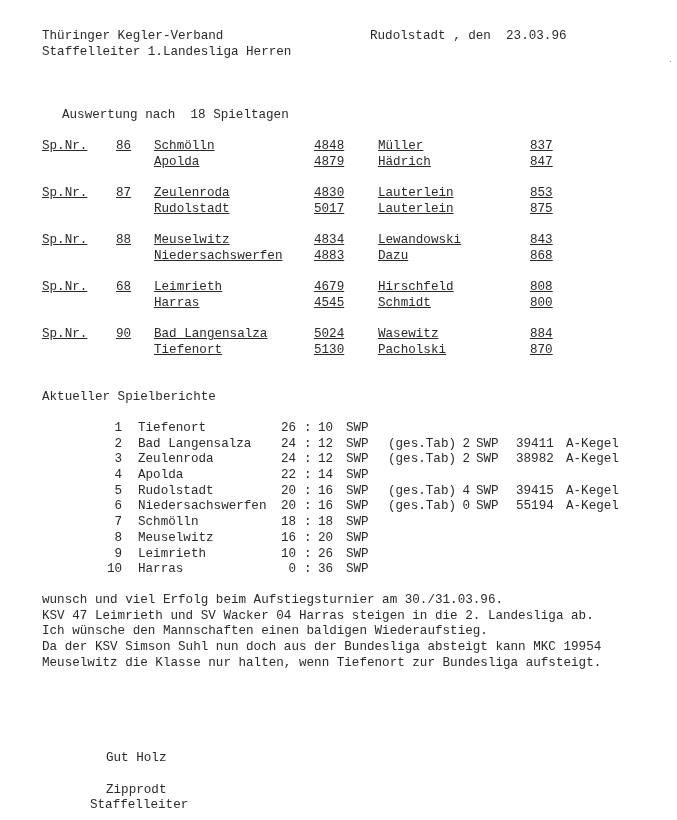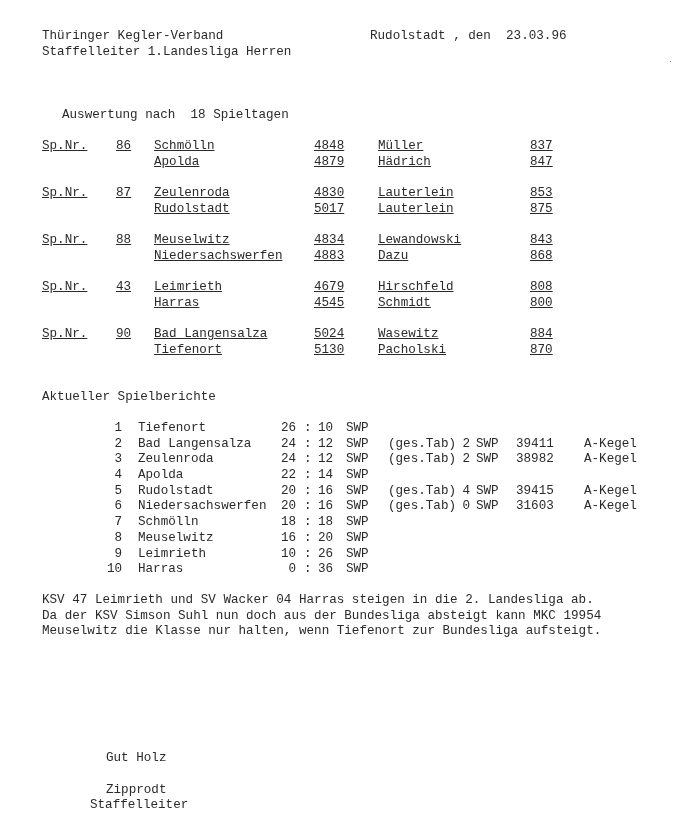--- a/index.html
+++ b/index.html
@@ -28,21 +28,21 @@
   .s-rank { left: 0; width: 22px; text-align: right; }
   .s-team { left: 38px; }
   .s-sc   { left: 174px; width: 22px; text-align: right; }
   .s-colon{ left: 204px; }
   .s-sc2  { left: 218px; }
   .s-swp  { left: 246px; }
   .s-ges  { left: 288px; }
   .s-ex   { left: 358px; width: 12px; text-align: right; }
   .s-exs  { left: 376px; }
   .s-kg   { left: 416px; }
-  .s-ak   { left: 484px; }
+  .s-ak   { left: 466px; }
   .notes { position: absolute; left: 42px; top: 593px; width: 606px; }
   .notes p { margin: 0; line-height: 15.7px; }
   .justify { text-align: justify; text-align-last: justify; }
   .sig1 { left: 106px; top: 750px; }
   .sig2 { left: 106px; top: 782px; }
   .sig3 { left: 90px; top: 797px; }
 </style>
 </head>
 <body>
 
@@ -98,21 +98,21 @@
       <div class="mrow">
         <span class="c-team">Niedersachswerfen</span>
         <span class="c-pts">4883</span>
         <span class="c-pl">Dazu</span>
         <span class="c-ps">868</span>
       </div>
     </div>
     <div class="match-group" style="top: 279px;">
       <div class="mrow">
         <span class="c-sp">Sp.Nr.</span>
-        <span class="c-nr">43</span>
+        <span class="c-nr">68</span>
         <span class="c-team">Leimrieth</span>
         <span class="c-pts">4679</span>
         <span class="c-pl">Hirschfeld</span>
         <span class="c-ps">808</span>
       </div>
       <div class="mrow">
         <span class="c-team">Harras</span>
         <span class="c-pts">4545</span>
         <span class="c-pl">Schmidt</span>
         <span class="c-ps">800</span>
@@ -197,21 +197,21 @@
     <div class="srow">
       <span class="s-rank">6</span>
       <span class="s-team">Niedersachswerfen</span>
       <span class="s-sc">20</span>
       <span class="s-colon">:</span>
       <span class="s-sc2">16</span>
       <span class="s-swp">SWP</span>
       <span class="s-ges">(ges.Tab)</span>
       <span class="s-ex">0</span>
       <span class="s-exs">SWP</span>
-      <span class="s-kg">31603</span>
+      <span class="s-kg">55194</span>
       <span class="s-ak">A-Kegel</span>
     </div>
     <div class="srow">
       <span class="s-rank">7</span>
       <span class="s-team">Schmölln</span>
       <span class="s-sc">18</span>
       <span class="s-colon">:</span>
       <span class="s-sc2">18</span>
       <span class="s-swp">SWP</span>
     </div>
@@ -235,20 +235,22 @@
       <span class="s-rank">10</span>
       <span class="s-team">Harras</span>
       <span class="s-sc">0</span>
       <span class="s-colon">:</span>
       <span class="s-sc2">36</span>
       <span class="s-swp">SWP</span>
     </div>
   </div>
 
 <div class="notes" id="notes">
+    <p>wunsch und viel Erfolg beim Aufstiegsturnier am 30./31.03.96.</p>
     <p>KSV 47 Leimrieth und SV Wacker 04 Harras steigen in die 2. Landesliga ab.</p>
+    <p>Ich wünsche den Mannschaften einen baldigen Wiederaufstieg.</p>
     <p>Da  der KSV Simson Suhl nun doch aus der Bundesliga absteigt kann MKC 19954</p>
     <p>Meuselwitz  die Klasse nur halten, wenn Tiefenort zur Bundesliga aufsteigt.</p>
   </div>
 
 <div class="abs sig1">Gut Holz</div>
 <div class="abs sig2">Zipprodt</div>
 <div class="abs sig3">Staffelleiter</div>
 
 </body></html>

